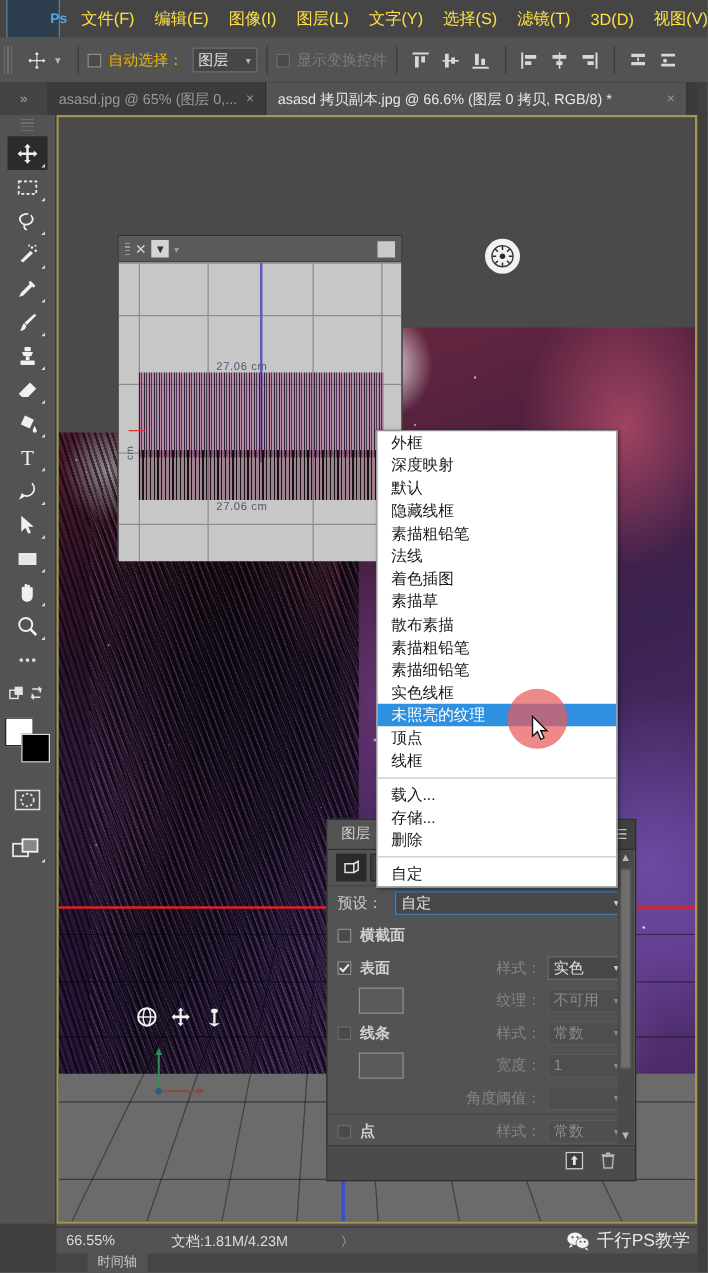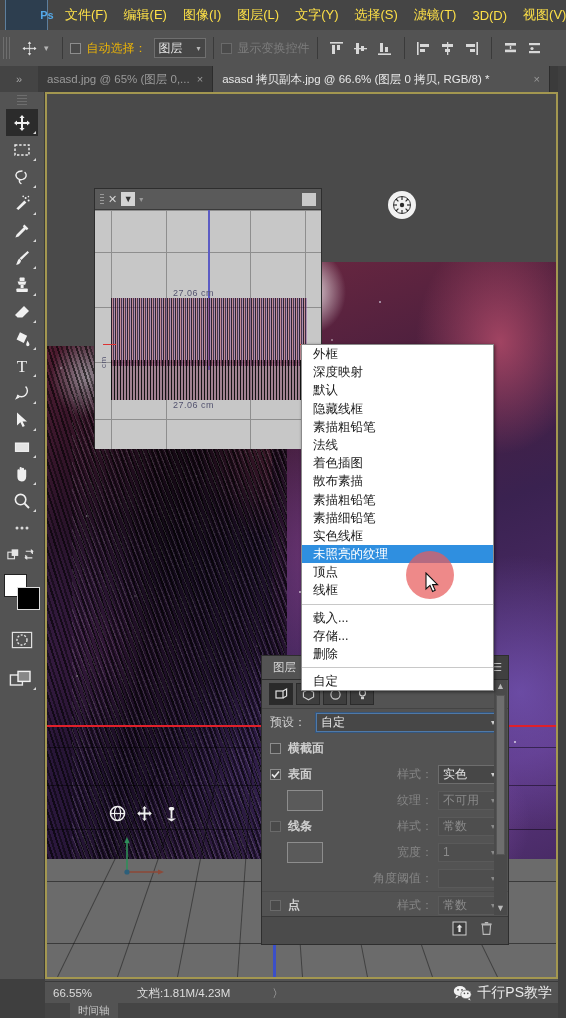--- a/index.html
+++ b/index.html
@@ -696,20 +696,21 @@
   </div>
 
   <div class="dropmenu">
     <div class="dm-item">外框</div>
     <div class="dm-item">深度映射</div>
     <div class="dm-item">默认</div>
     <div class="dm-item">隐藏线框</div>
     <div class="dm-item">素描粗铅笔</div>
     <div class="dm-item">法线</div>
     <div class="dm-item">着色插图</div>
+    <div class="dm-item">素描草</div>
     <div class="dm-item">散布素描</div>
     <div class="dm-item">素描粗铅笔</div>
     <div class="dm-item">素描细铅笔</div>
     <div class="dm-item">实色线框</div>
     <div class="dm-item sel">未照亮的纹理</div>
     <div class="dm-item">顶点</div>
     <div class="dm-item">线框</div>
     <div class="dm-sep"></div>
     <div class="dm-item">载入...</div>
     <div class="dm-item">存储...</div>

